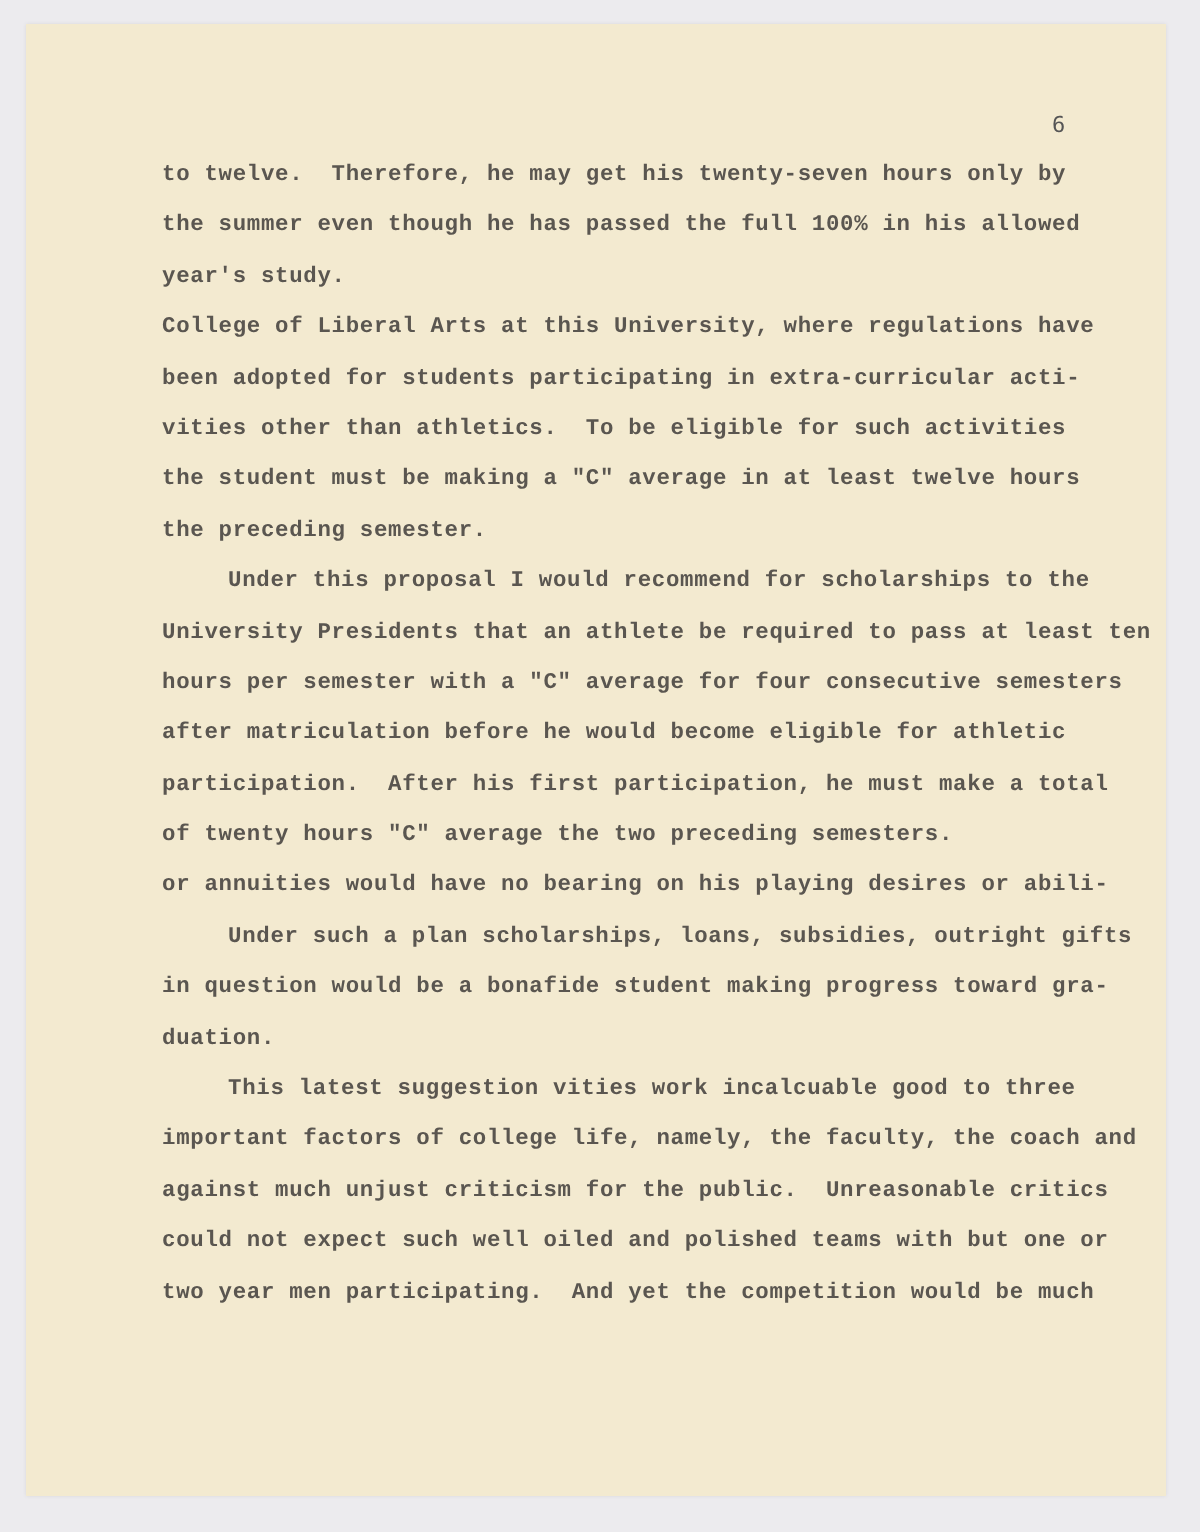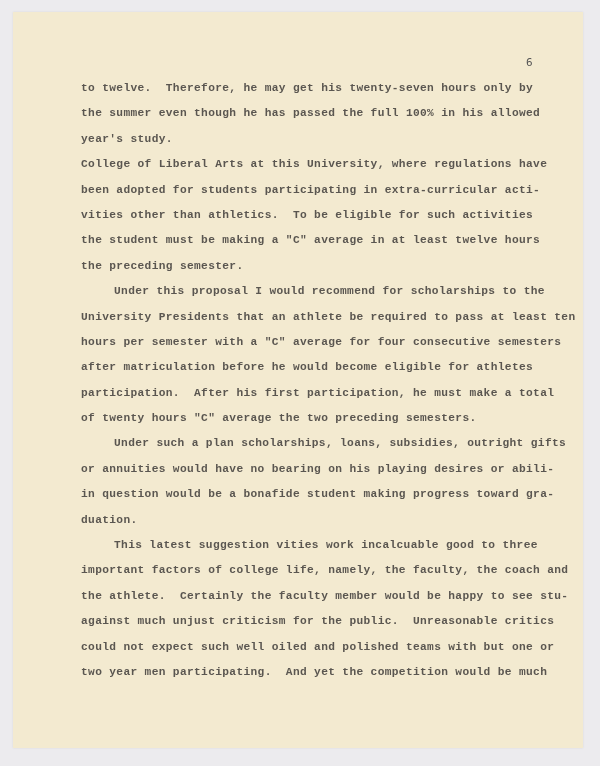--- a/index.html
+++ b/index.html
@@ -57,27 +57,26 @@
       <div class="line">the summer even though he has passed the full 100% in his allowed</div>
       <div class="line">year's study.</div>
       <div class="line">College of Liberal Arts at this University, where regulations have</div>
       <div class="line">been adopted for students participating in extra-curricular acti-</div>
       <div class="line">vities other than athletics.  To be eligible for such activities</div>
       <div class="line">the student must be making a "C" average in at least twelve hours</div>
       <div class="line">the preceding semester.</div>
       <div class="line indent">Under this proposal I would recommend for scholarships to the</div>
       <div class="line">University Presidents that an athlete be required to pass at least ten</div>
       <div class="line">hours per semester with a "C" average for four consecutive semesters</div>
-      <div class="line">after matriculation before he would become eligible for athletes</div>
+      <div class="line">after matriculation before he would become eligible for athletic</div>
       <div class="line">participation.  After his first participation, he must make a total</div>
       <div class="line">of twenty hours "C" average the two preceding semesters.</div>
+      <div class="line">or annuities would have no bearing on his playing desires or abili-</div>
       <div class="line indent">Under such a plan scholarships, loans, subsidies, outright gifts</div>
-      <div class="line">or annuities would have no bearing on his playing desires or abili-</div>
       <div class="line">in question would be a bonafide student making progress toward gra-</div>
       <div class="line">duation.</div>
       <div class="line indent">This latest suggestion vities work incalcuable good to three</div>
       <div class="line">important factors of college life, namely, the faculty, the coach and</div>
-      <div class="line">the athlete.  Certainly the faculty member would be happy to see stu-</div>
       <div class="line">against much unjust criticism for the public.  Unreasonable critics</div>
       <div class="line">could not expect such well oiled and polished teams with but one or</div>
       <div class="line">two year men participating.  And yet the competition would be much</div>
     </div>
 </div>
 
 </body></html>

